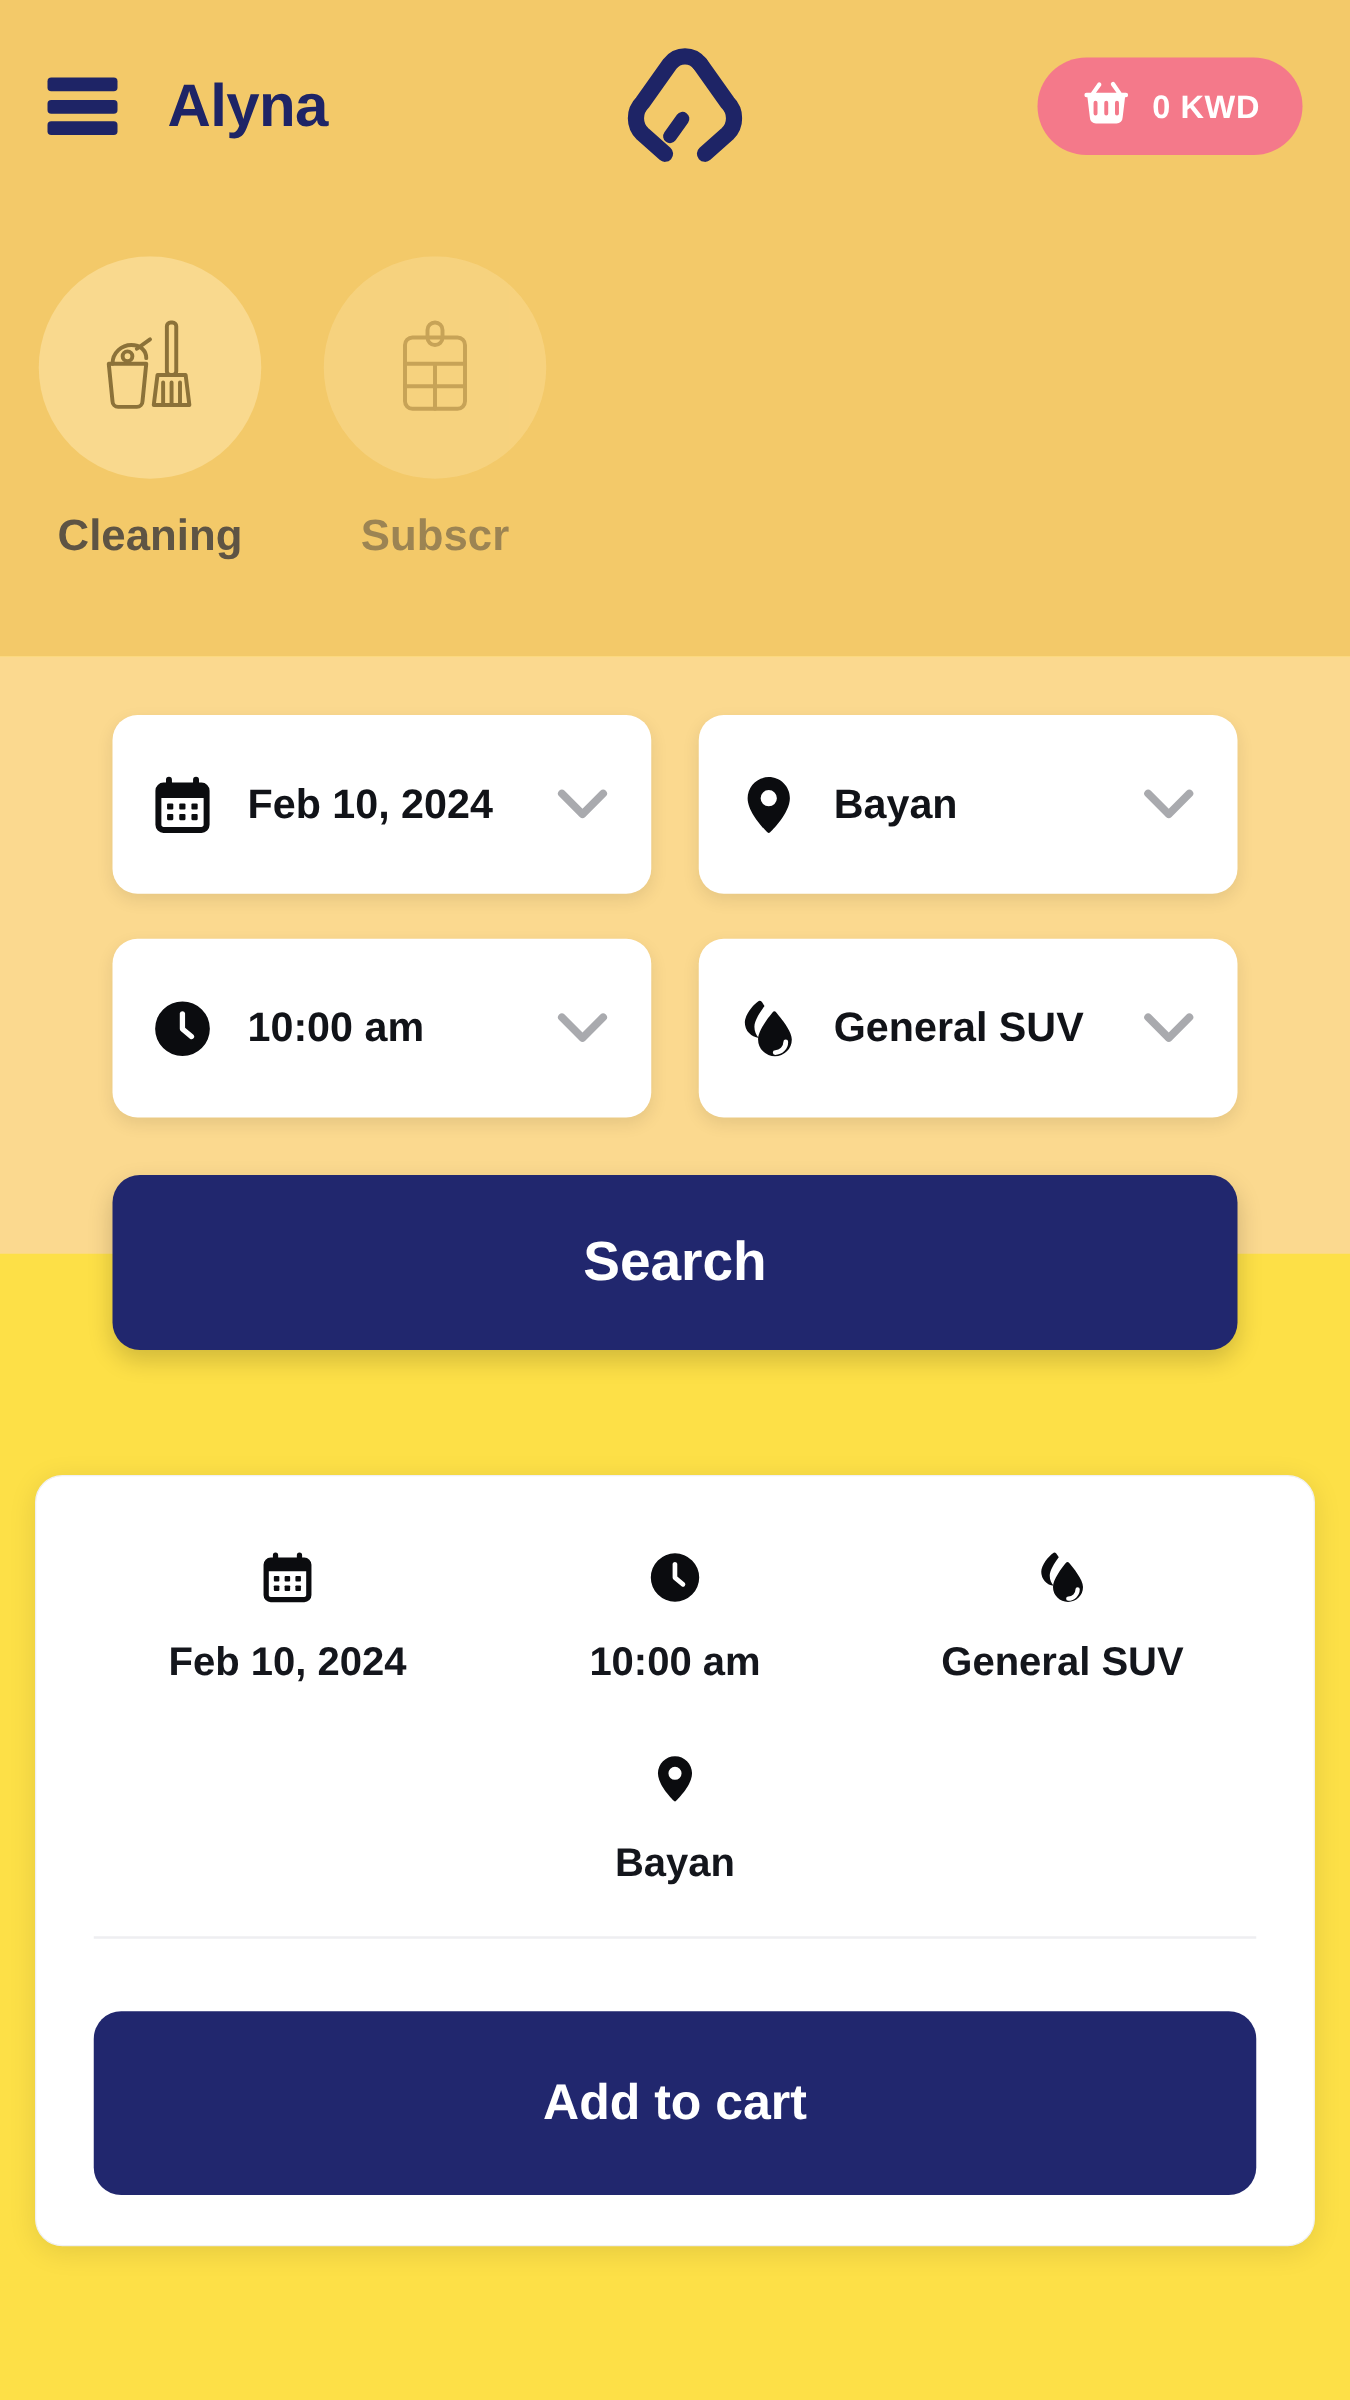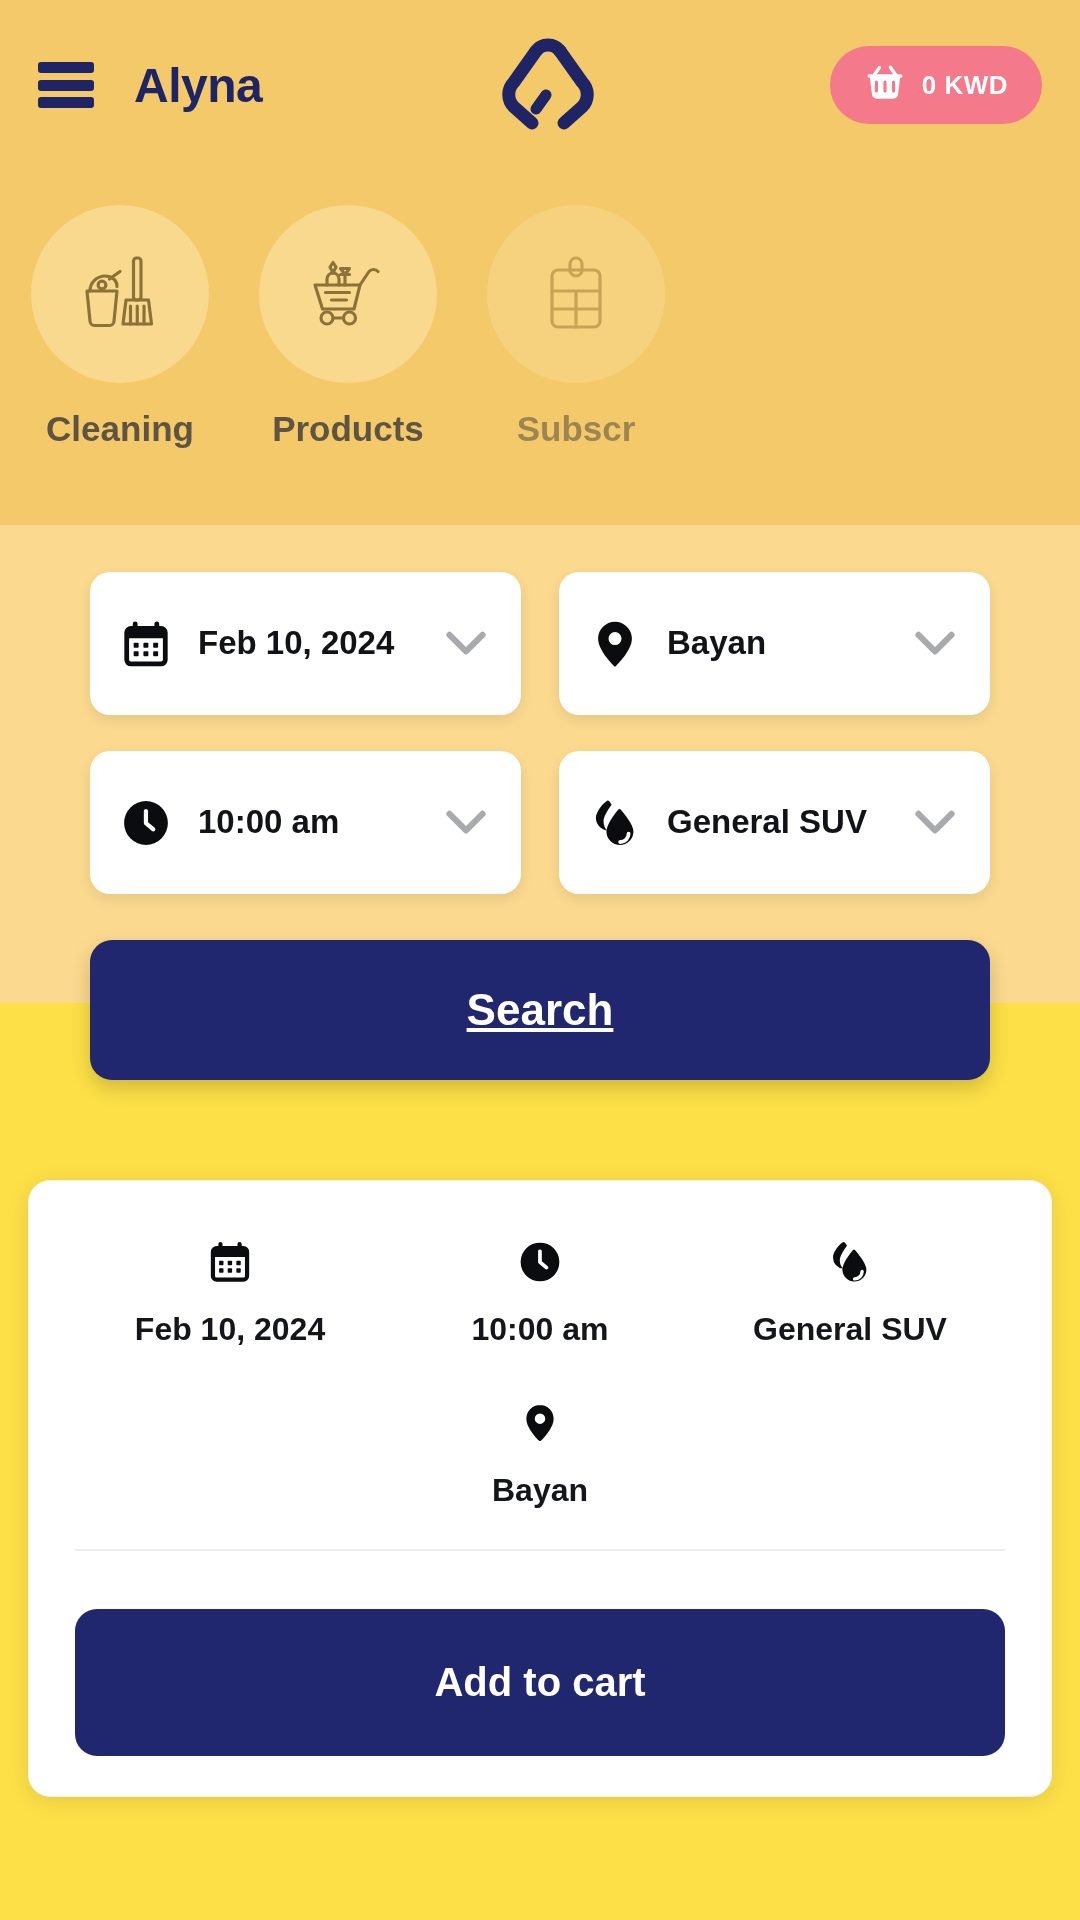--- a/index.html
+++ b/index.html
@@ -78,21 +78,21 @@
     flex:1 1 auto; font-size:33px; font-weight:bold; color:#111318;
     line-height:1.18; max-width:220px;
   }
   .fcard .chev { flex:0 0 auto; width:52px; display:flex; align-items:center; justify-content:center; }
 
   
   .search-btn {
     position:absolute; left:90px; top:940px; width:900px; height:140px;
     background:#21276E; border-radius:22px; color:#ffffff;
     font-size:44px; font-weight:bold; display:flex; align-items:center;
-    justify-content:center; cursor:pointer; box-shadow:0 8px 20px rgba(0,0,0,0.18);text-decoration:underline;
+    justify-content:center; cursor:pointer; box-shadow:0 8px 20px rgba(0,0,0,0.18);
   }
 
   
   .rcard {
     position:absolute; left:28px; top:1180px; width:1024px;
     background:#ffffff; border-radius:22px;
     box-shadow:0 4px 22px rgba(0,0,0,0.10);
     border:1px solid #F0F0F2;
     padding:52px 46px 40px 46px;
   }
@@ -159,36 +159,20 @@
           <path d="M25 22l7-5"></path>
           <rect x="41" y="8" width="5" height="28" rx="2"></rect>
           <path d="M36 36h15l2 16H34l2-16Z"></path>
           <path d="M39 40v12M43.5 40v12M48 40v12"></path>
         </svg>
       </div>
       <div class="cat-label">Cleaning</div>
     </div>
 
 
-    <div class="cat">
-      <div class="bubble">
-        <svg width="96" height="96" viewBox="0 0 64 64" fill="none" stroke="#8C7239" stroke-width="2.1" stroke-linecap="round" stroke-linejoin="round">
-          <path d="M10 26h30l-4 16H15L10 26Z"></path>
-          <path d="M40 26l6-9a4 4 0 0 1 6 0"></path>
-          <circle cx="18" cy="48" r="4"></circle>
-            <circle cx="33" cy="48" r="4"></circle>
-          <path d="M22 48h7"></path>
-          <path d="M17 31h16M21 36h10"></path>
-          <path d="M18 26v-4a4 4 0 0 1 8 0v4"></path>
-          <path d="M22 18l-2-4 2-3 2 3-2 4Z"></path>
-          <path d="M30 26v-7M27 19h6M30 19l-3-4h6l-3 4Z"></path>
-        </svg>
-      </div>
-      <div class="cat-label">Products</div>
-    </div>
 
 
     <div class="cat faded">
       <div class="bubble">
         <svg width="96" height="96" viewBox="0 0 64 64" fill="none" stroke="#A8884A" stroke-width="2.1" stroke-linecap="round" stroke-linejoin="round">
           <rect x="16" y="16" width="32" height="38" rx="4"></rect>
           <rect x="28" y="8" width="8" height="12" rx="4"></rect>
           <path d="M16 30h32M16 42h32M32 30v24"></path>
         </svg>
       </div>

